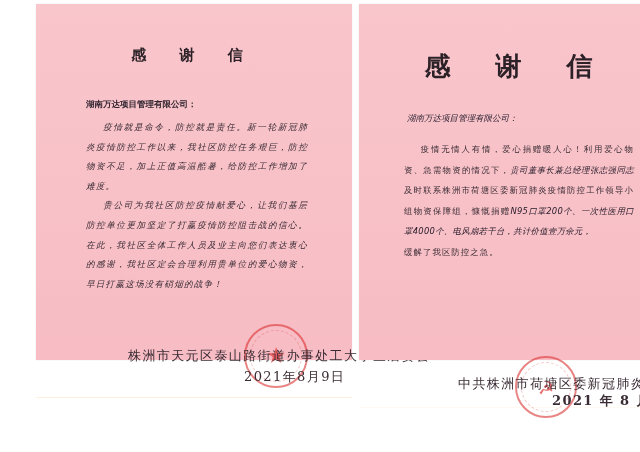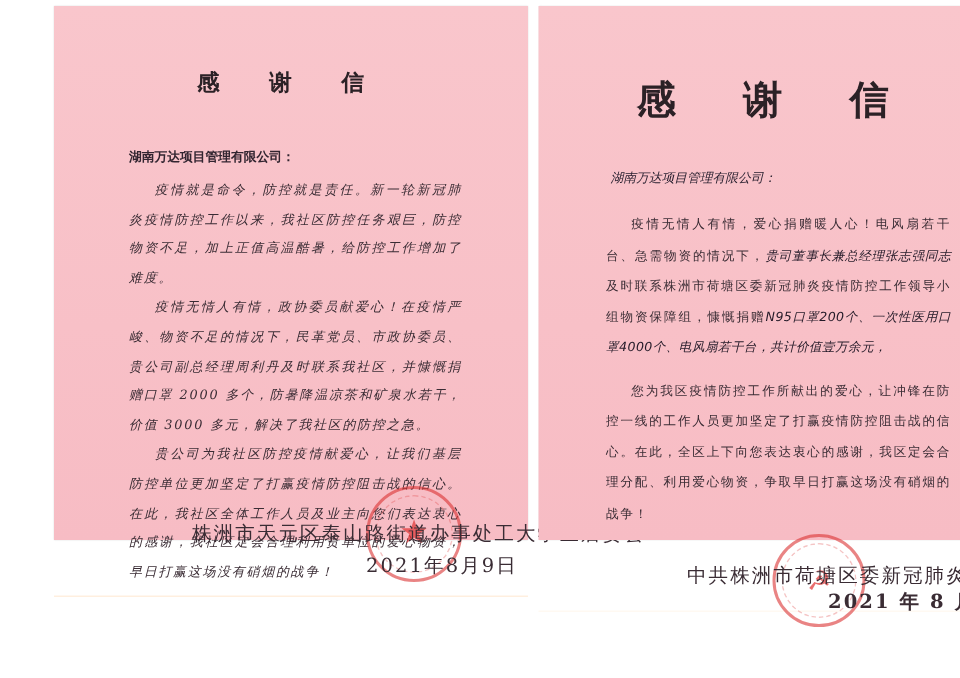--- a/index.html
+++ b/index.html
@@ -63,36 +63,35 @@
 </style>
 </head>
 <body>
 
 <div id="page-left" class="page">
   <div class="fold"></div>
   <div class="title">感 谢 信</div>
   <div class="salutation">湖南万达项目管理有限公司：</div>
   <div class="body-text">
     <p class="para">疫情就是命令，防控就是责任。新一轮新冠肺炎疫情防控工作以来，我社区防控任务艰巨，防控物资不足，加上正值高温酷暑，给防控工作增加了难度。</p>
-    <p class="para">疫情无情人有情，政协委员献爱心！在疫情严峻、物资不足的情况下，民革党员、市政协委员、贵公司副总经理周利丹及时联系我社区，并慷慨捐赠口罩 2000 多个，防暑降温凉茶和矿泉水若干，价值 3000 多元，解决了我社区的防控之急。</p>
     <p class="para">贵公司为我社区防控疫情献爱心，让我们基层防控单位更加坚定了打赢疫情防控阻击战的信心。在此，我社区全体工作人员及业主向您们表达衷心的感谢，我社区定会合理利用贵单位的爱心物资，早日打赢这场没有硝烟的战争！</p>
   </div>
   <div class="stamp">
     <div class="stamp-glyph">★</div>
   </div>
   <div class="signature sig-org">株洲市天元区泰山路街道办事处工大学区居委会</div>
   <div class="signature sig-date">2021年8月9日</div>
 </div>
 
 <div id="page-right" class="page">
   <div class="fold" style="top:403px;opacity:0.4"></div>
   <div class="title">感 谢 信</div>
   <div class="salutation">湖南万达项目管理有限公司：</div>
   <div id="right-body">
-    <p class="para"><span>疫情无情人有情，爱心捐赠暖人心！电风扇若干台、急需物资的情况下，</span><span class="handwritten">贵司董事长兼总经理张志强同志</span><span>及时联系株洲市荷塘区委新冠肺炎疫情防控工作领导小组物资保障组，慷慨捐赠</span><span class="handwritten">N95口罩200个、一次性医用口罩4000个、电风扇若干台，共计价值壹万余元，</span></p>
-    <p class="para" style="margin-top:8px">您为我区疫情防控工作所献出的爱心，让冲锋在防控一线的工作人员更加坚定了打赢疫情防控阻击战的信心。在此，全区上下向您表达衷心的感谢，我区定会合理分配、利用爱心物资，争取早日打赢这场没有硝烟的战争！</p>
+    <p class="para"><span>疫情无情人有情，爱心捐赠暖人心！利用爱心物资、急需物资的情况下，</span><span class="handwritten">贵司董事长兼总经理张志强同志</span><span>及时联系株洲市荷塘区委新冠肺炎疫情防控工作领导小组物资保障组，慷慨捐赠</span><span class="handwritten">N95口罩200个、一次性医用口罩4000个、电风扇若干台，共计价值壹万余元，</span></p>
+    <p style="margin:0">缓解了我区防控之急。</p>
   </div>
   <div class="stamp">
     <div class="stamp-glyph">☭</div>
   </div>
   <div class="signature sig-org">中共株洲市荷塘区委新冠肺炎疫情防控工作领导小组</div>
   <div class="signature sig-date">2021 年 8 月 10 日</div>
 </div>
 
 </body></html>

